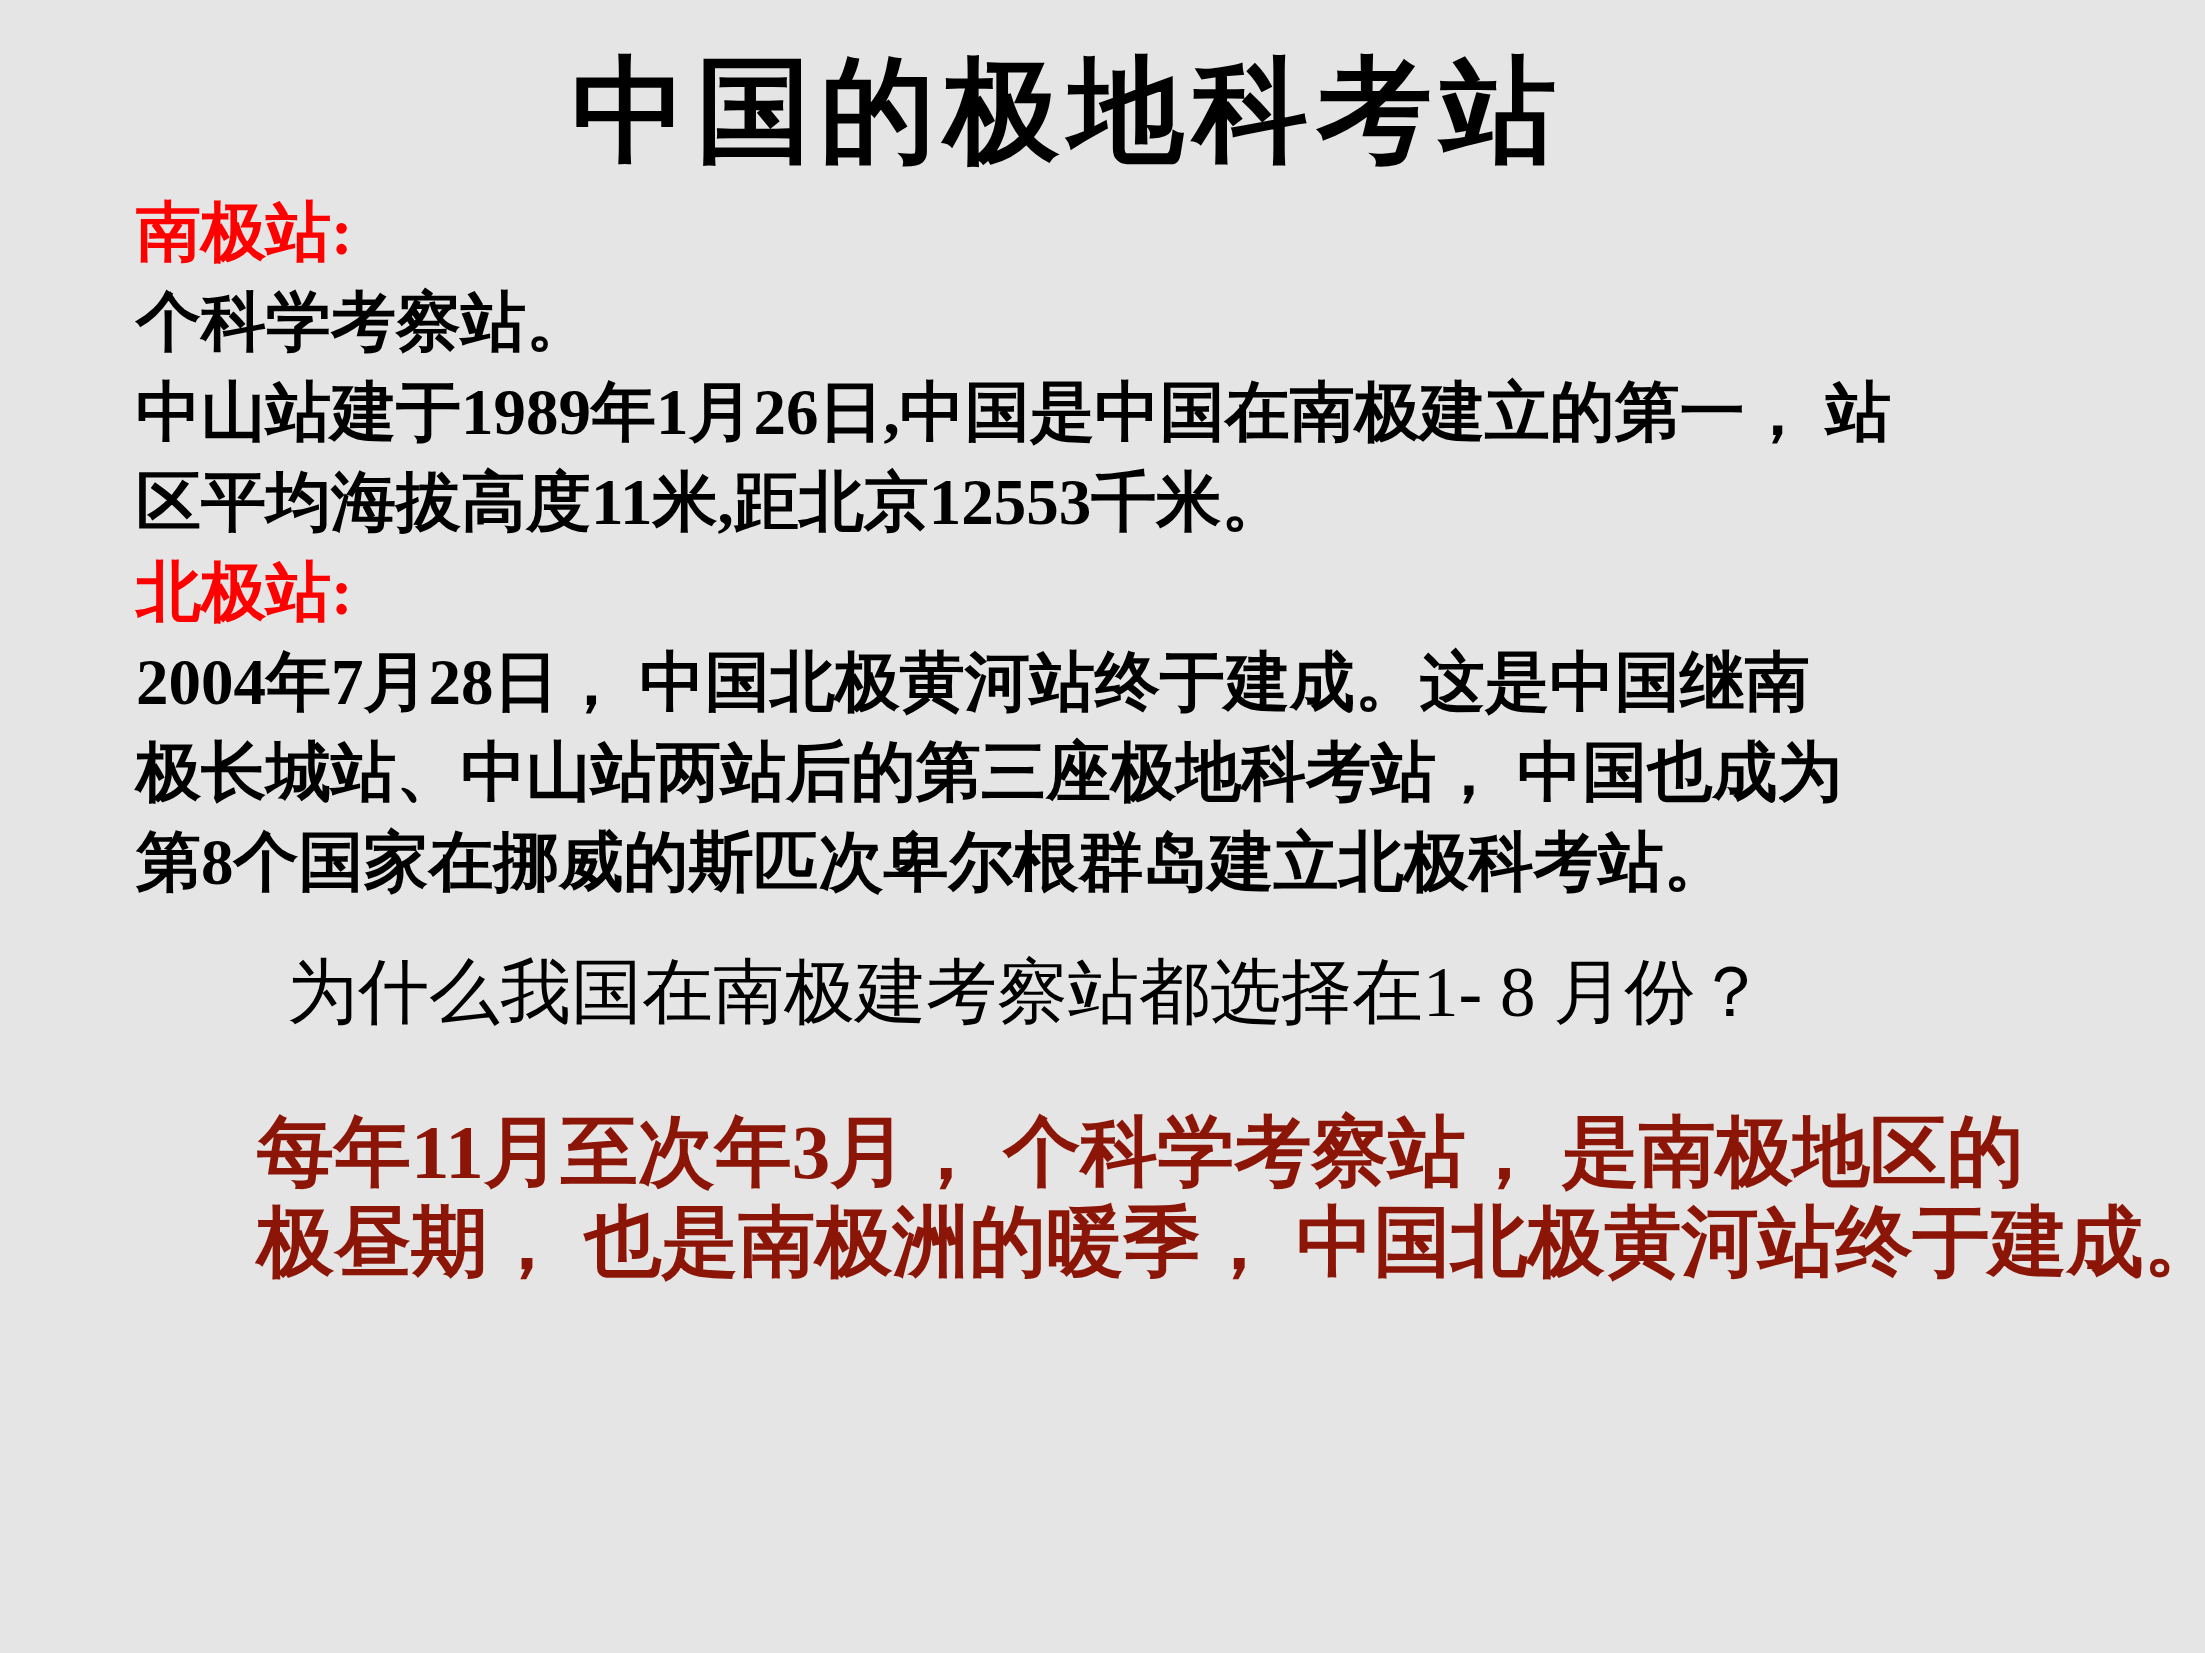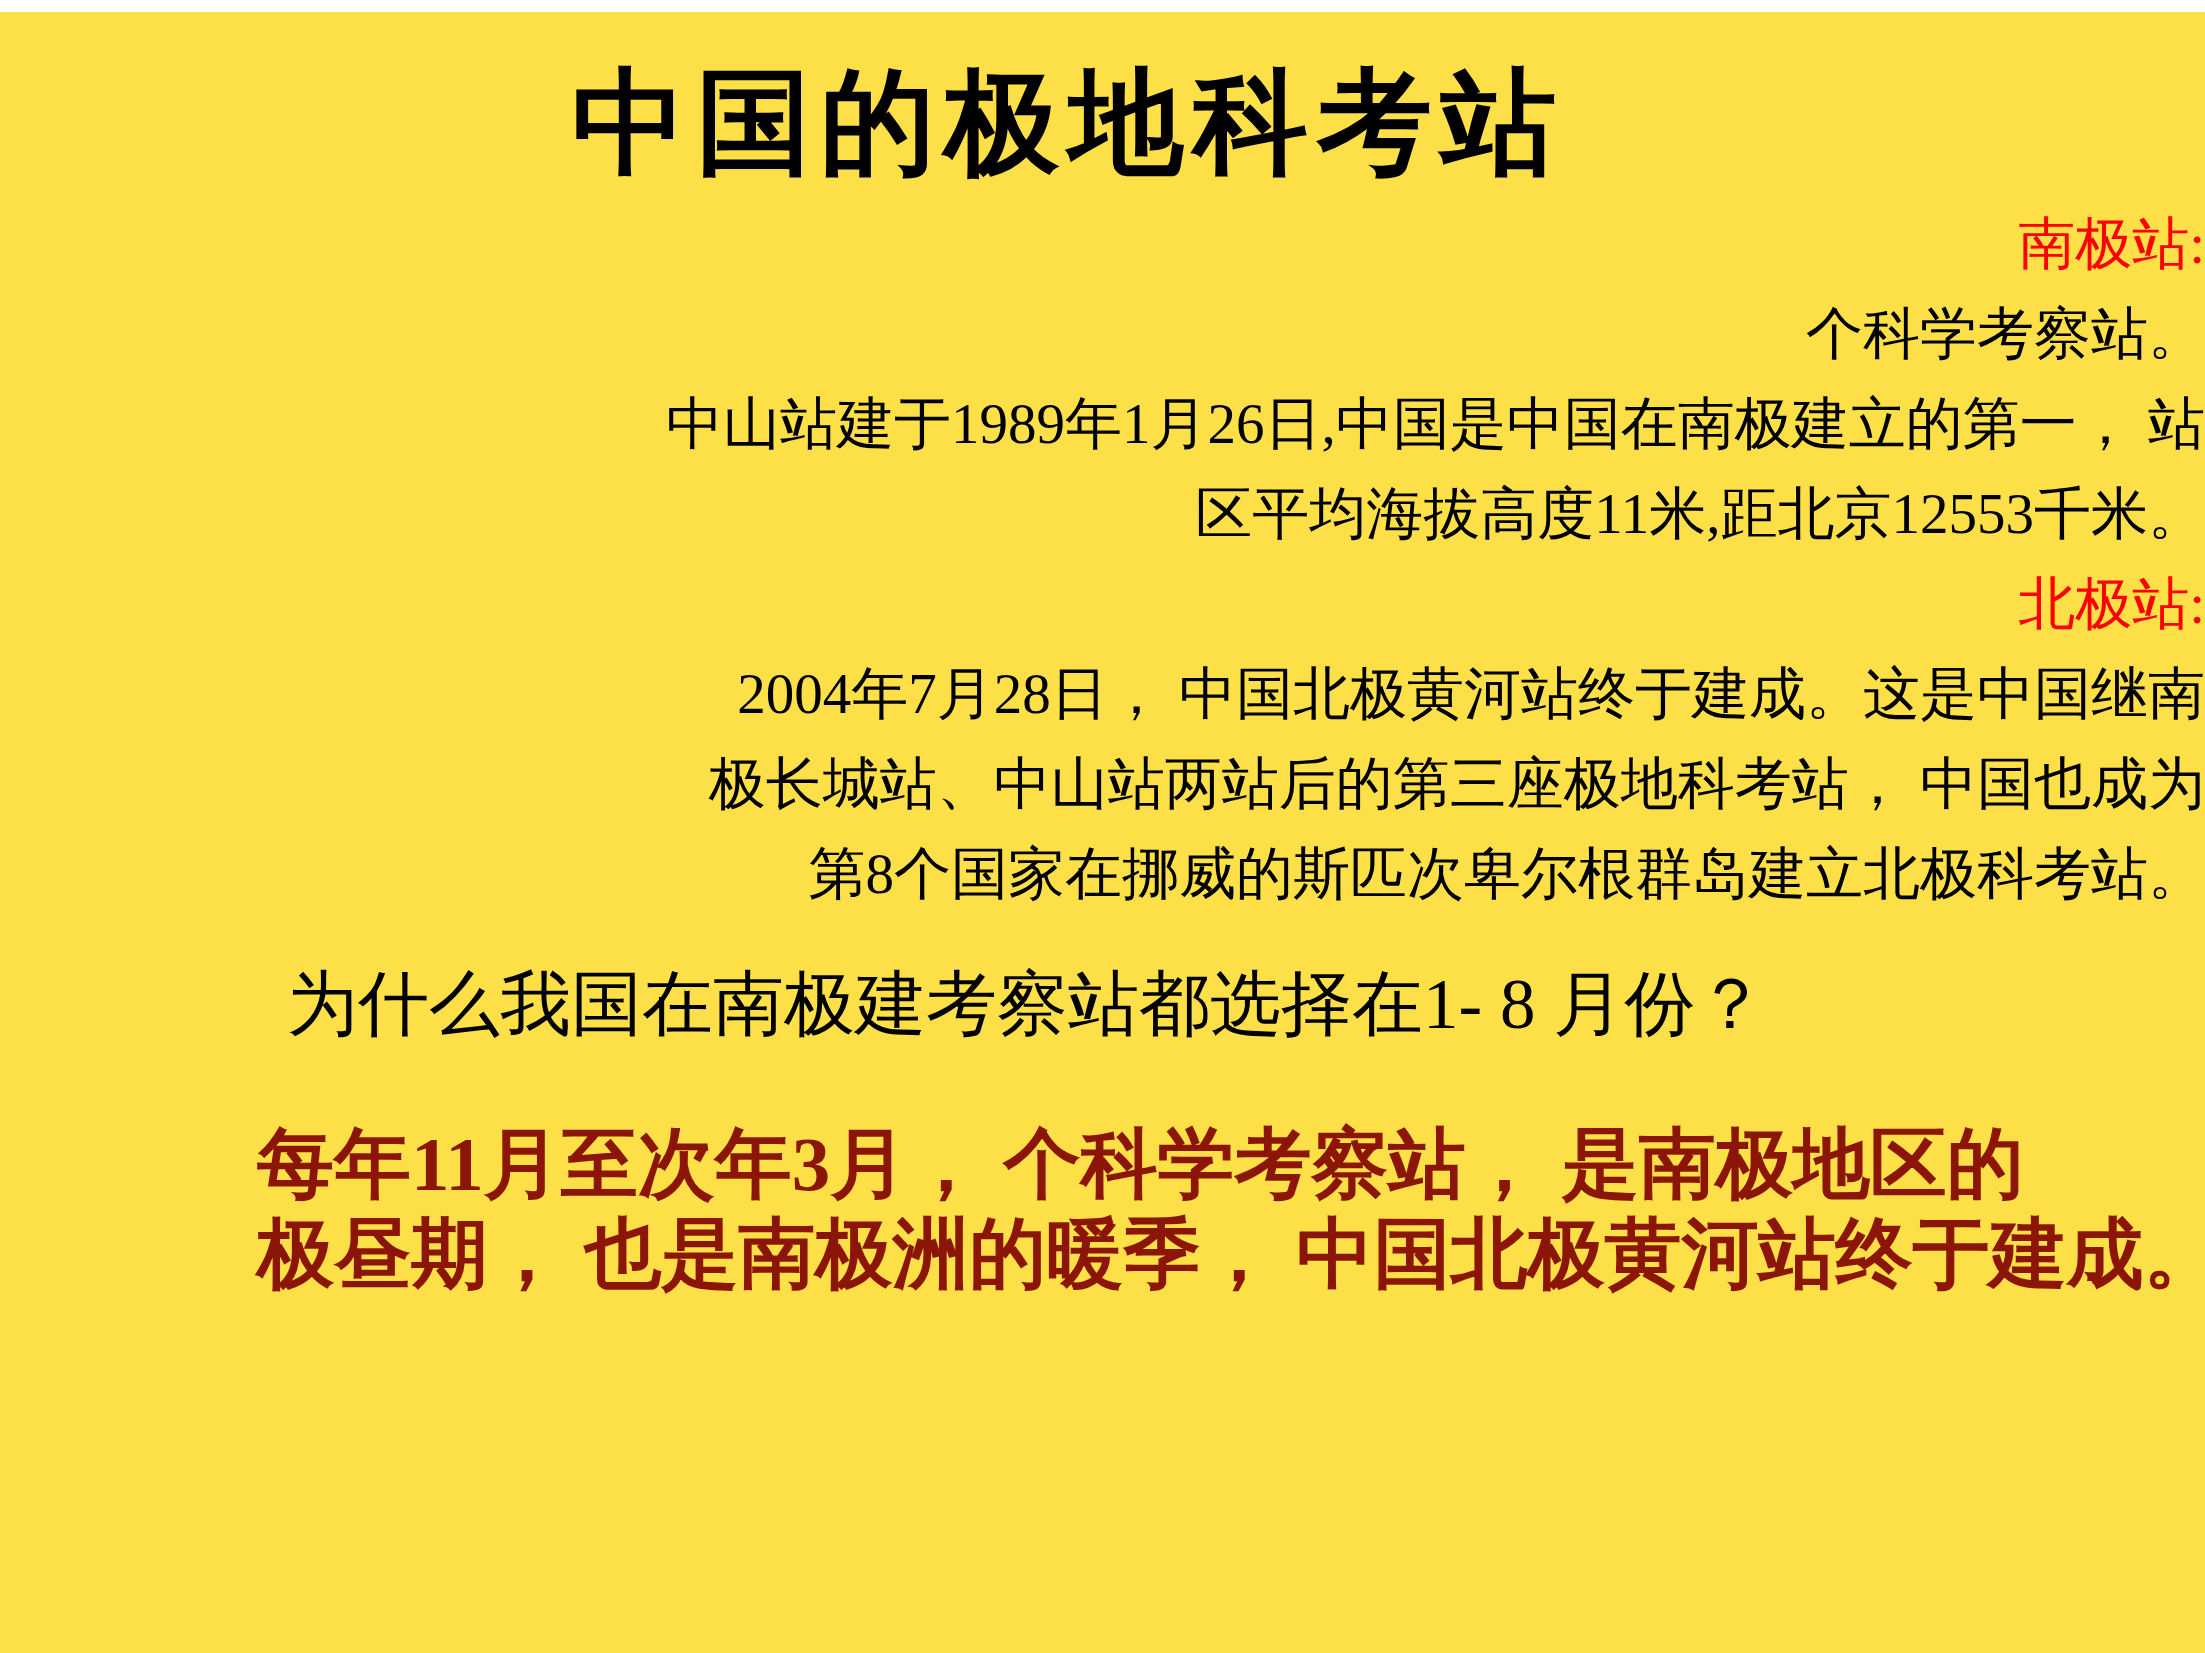--- a/index.html
+++ b/index.html
@@ -10,42 +10,40 @@
   body {
     width: 2205px;
     height: 1654px;
     overflow: hidden;
     position: relative;
     font-family: "Liberation Serif", serif;
   }
   .slide {
     position: absolute;
     inset: 0;
-    background: #fde047;
-    margin-top: 12px;
+    background: #e5e5e5;
   }
   .title {
     margin: 44px 0 0 0;
     text-align: center;
     font-size: 115px;
     line-height: 1.16;
     font-weight: 900;
     letter-spacing: 9.2px;
     color: #000000;
     font-family: "Liberation Sans", sans-serif;
     white-space: nowrap;
     transform: translateX(-34px);
   }
   .content {
     margin: 9.2px 0 0 136px;
-    font-size: 57px;
+    font-size: 65px;
     line-height: 90px;
-    font-weight: normal;
+    font-weight: bold;
     white-space: nowrap;
-    text-align: right;
   }
   .content .line.heading {
     color: #FF0000;
   }
   .content .line.body {
     color: #000000;
   }
   .question {
     margin: 40px 0 0 287px;
     font-size: 71px;

